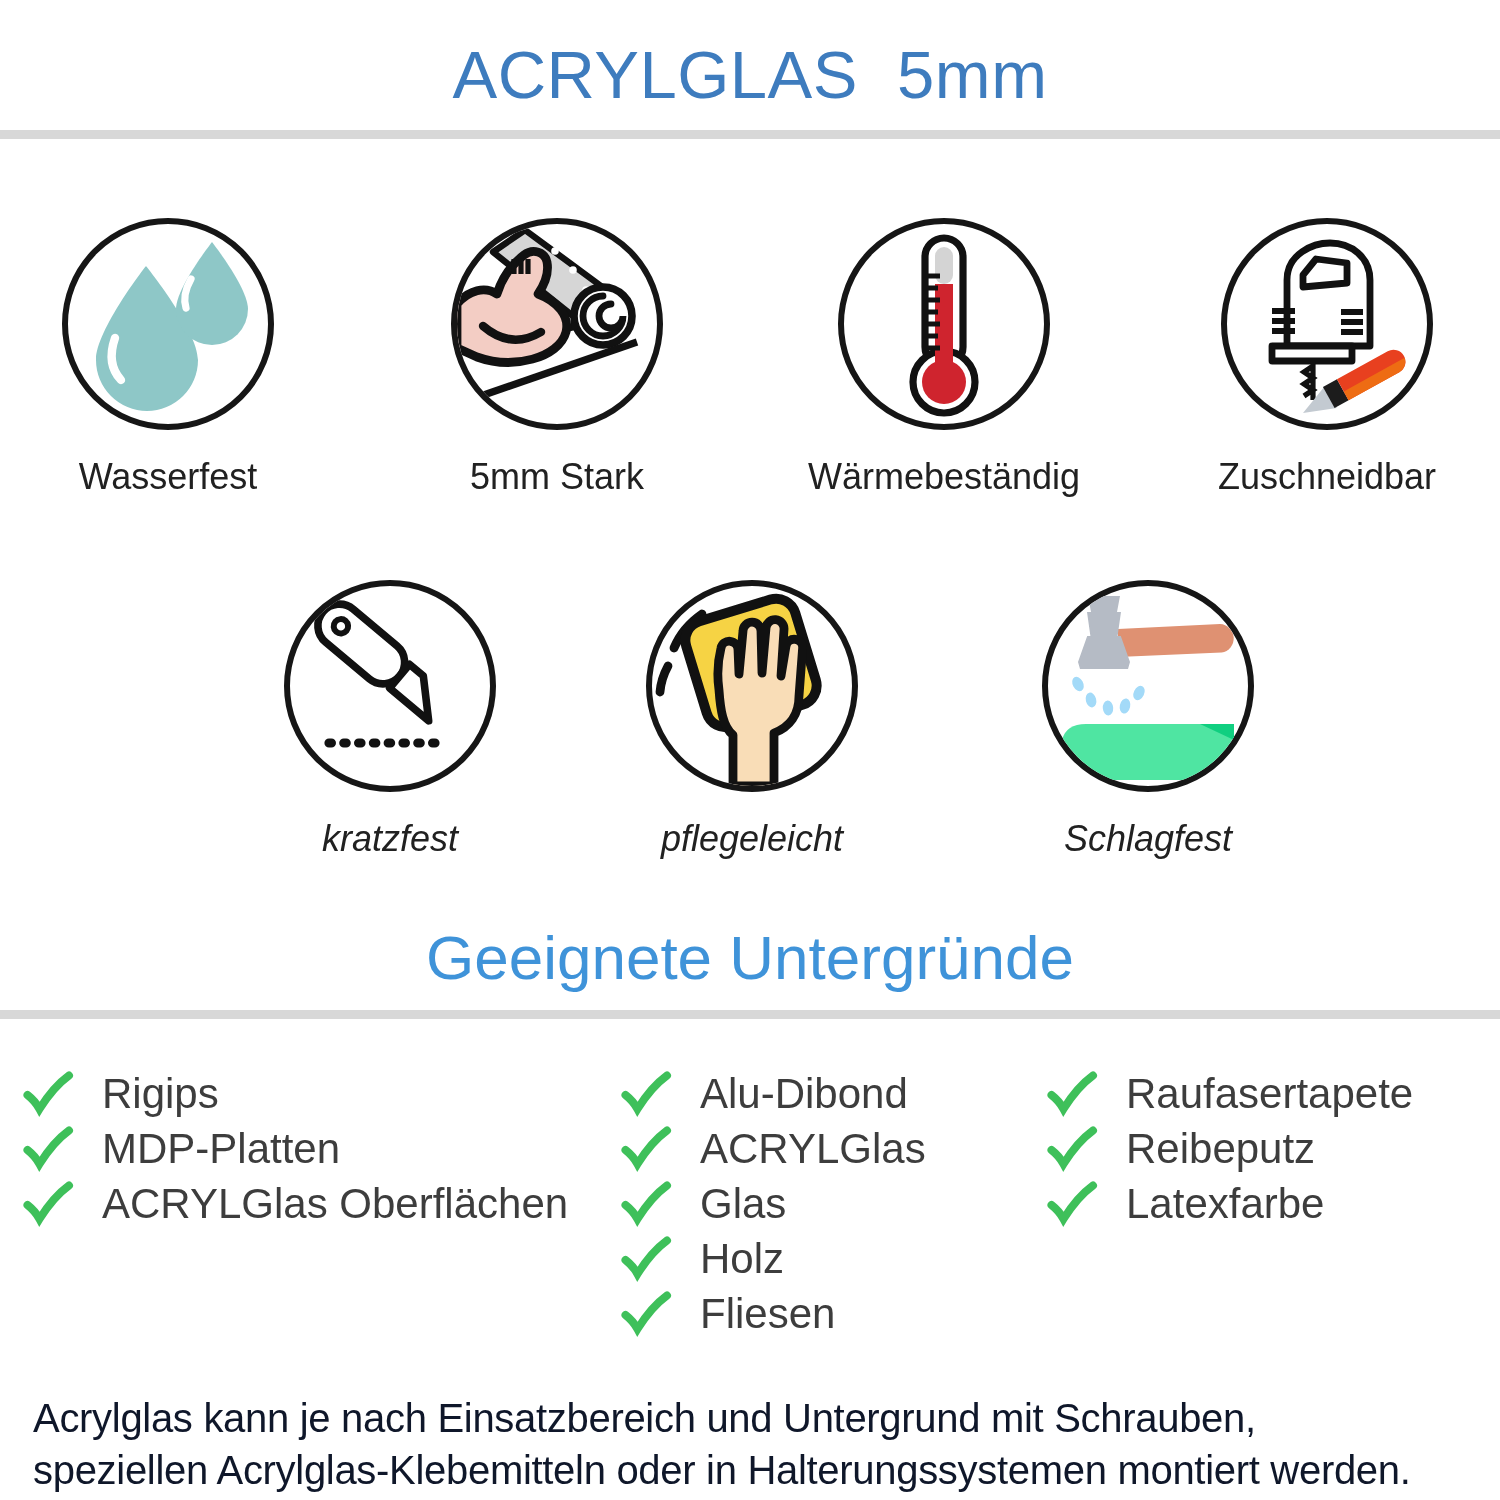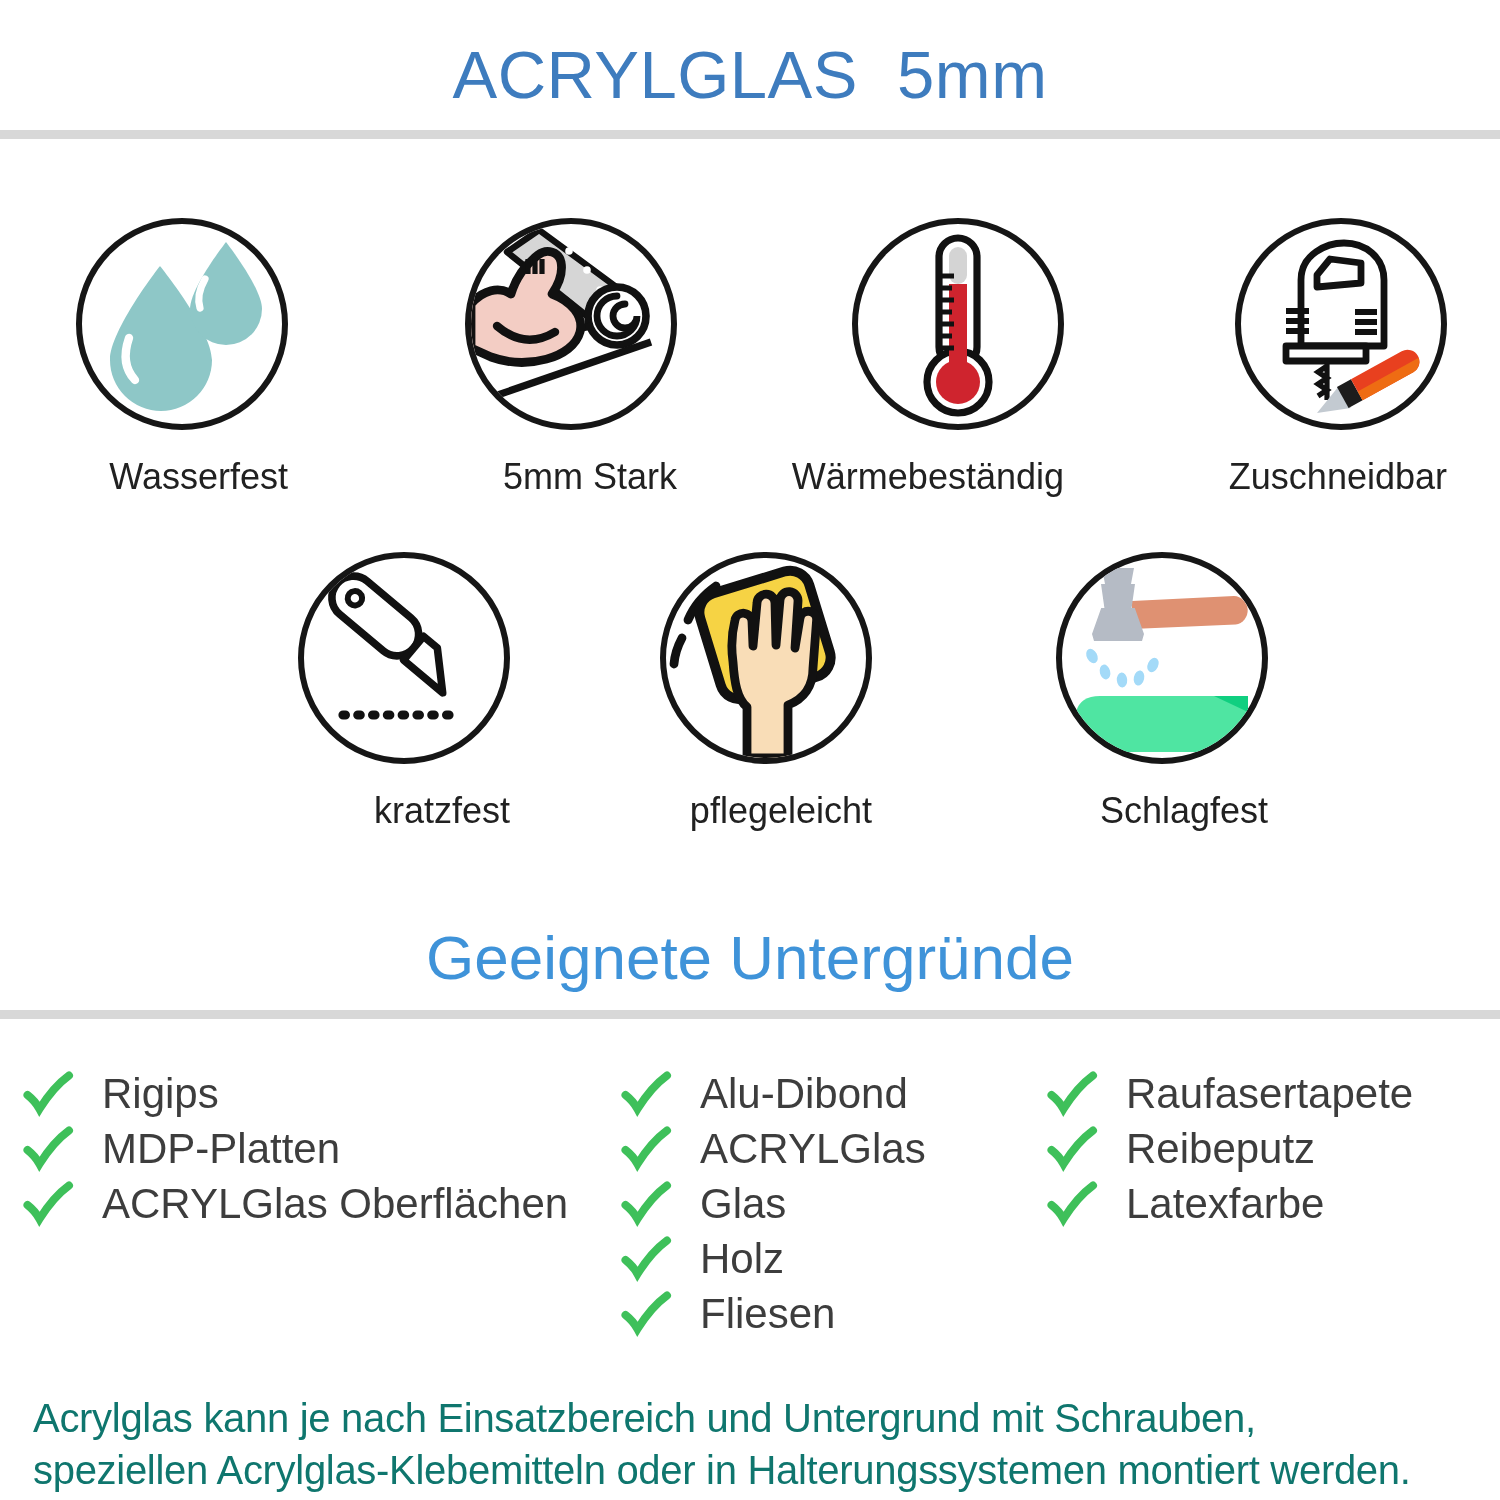--- a/index.html
+++ b/index.html
@@ -7,41 +7,41 @@
        font-family:"Liberation Sans","DejaVu Sans",sans-serif;}
   .canvas{position:relative;width:1500px;height:1500px;background:#fff;}
 
   .title{position:absolute;top:36px;left:0;width:100%;text-align:center;
          font-size:67px;color:#3e7cbe;word-spacing:20px;letter-spacing:0.5px;}
   .bar{position:absolute;left:0;width:100%;height:9px;background:#d8d8d8;}
   .bar1{top:130px;}
   .bar2{top:1010px;}
 
   .feature{position:absolute;width:240px;display:flex;flex-direction:column;
-           align-items:flex-end;}
+           align-items:center;}
   .row1 .feature{top:218px;}
-  .row2 .feature{top:552px;}
+  .row2 .feature{top:580px;font-style:italic;}
   .circle{width:200px;height:200px;border:6px solid #161616;border-radius:50%;
           background:#fff;overflow:hidden;flex:0 0 auto;}
   .circle svg{width:100%;height:100%;display:block;}
   .feature-label{margin-top:26px;font-size:36px;color:#212121;white-space:nowrap;}
 
   .heading2{position:absolute;top:922px;left:0;width:100%;text-align:center;
             font-size:62px;color:#3f93d9;}
 
   .check-col{position:absolute;top:1066px;display:flex;flex-direction:column;}
   .col1{left:22px;}
   .col2{left:620px;}
   .col3{left:1046px;}
   .check-row{height:55px;display:flex;align-items:center;}
   .check-row svg{width:52px;height:46px;flex:0 0 auto;}
   .check-label{margin-left:28px;font-size:42px;color:#3d3d3d;white-space:nowrap;}
 
   .footer{position:absolute;top:1392px;left:33px;right:10px;
-          font-size:40px;line-height:52px;color:#0f766e;letter-spacing:-0.3px;}
+          font-size:40px;line-height:52px;color:#0f172a;letter-spacing:-0.3px;}
 </style>
 </head>
 <body>
 
 <div class="canvas">
 
   <div class="title">ACRYLGLAS 5mm</div>
   <div class="bar bar1"></div>
 
   <div class="row1">

